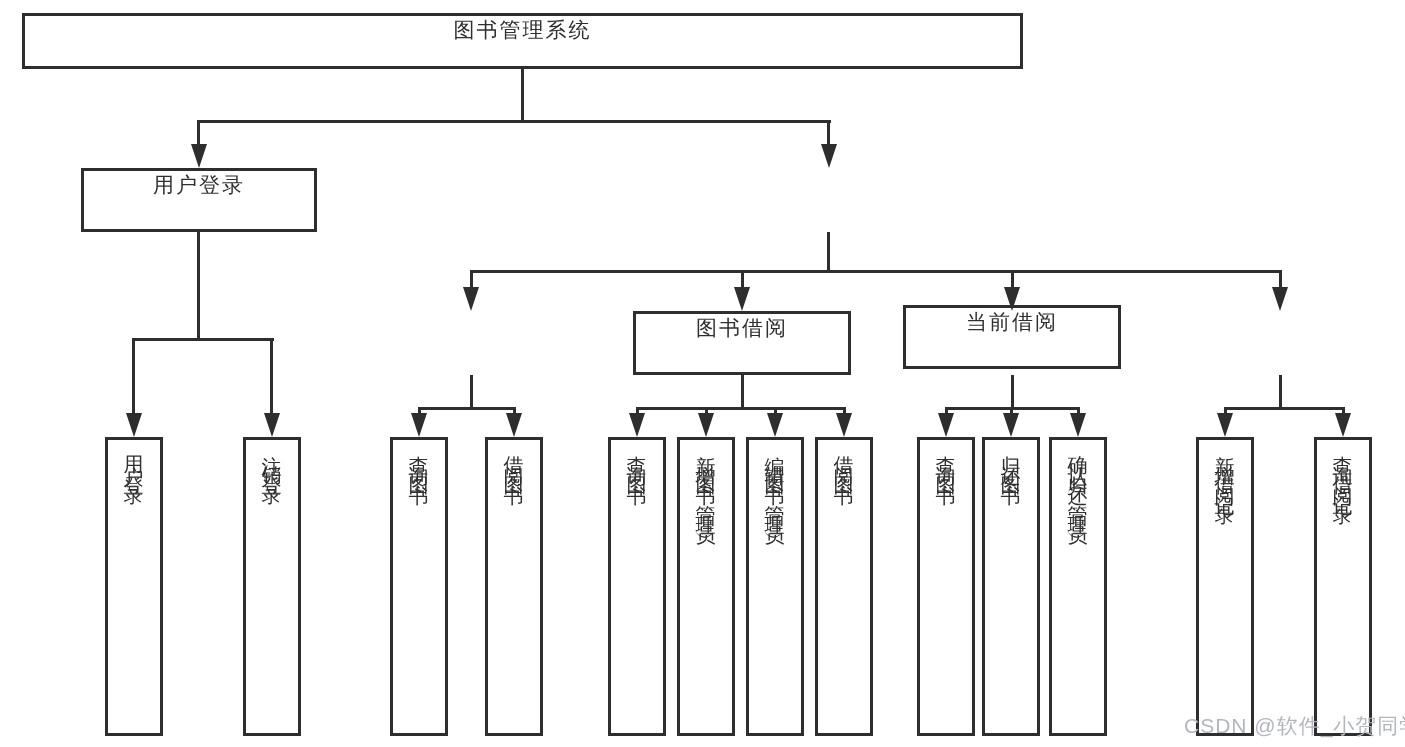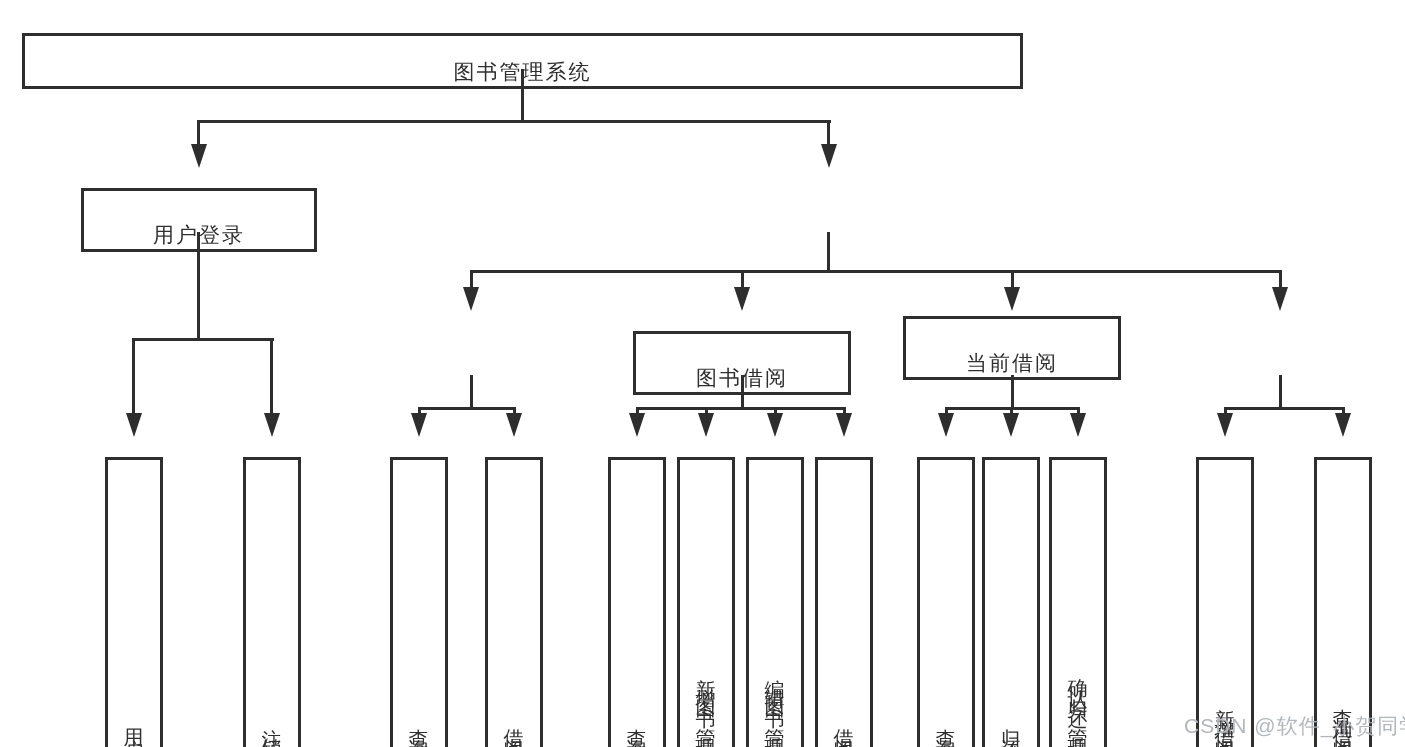--- a/index.html
+++ b/index.html
@@ -3,23 +3,22 @@
 <meta charset="utf-8">
 <style>
   html,body { margin:0; padding:0; background:#ffffff; }
   #canvas {
     position:relative; width:1405px; height:747px; background:#ffffff;
     font-family:"Liberation Sans", sans-serif; overflow:hidden;
   }
   .box {
     position:absolute; box-sizing:border-box;
     border:3px solid #2e2e2e; background:#ffffff;
-    display:flex; align-items:flex-end; justify-content:center;
+    display:flex; align-items:flex-start; justify-content:center;
     color:#2f2f2f;
-    margin-top:20px;
   }
   .hbox { font-size:21px; letter-spacing:2px; }
   .vbox-label {
     writing-mode:vertical-rl; text-orientation:mixed;
     font-size:20px; letter-spacing:10px; color:#2f2f2f; line-height:1;
   }
   .hline { position:absolute; height:3px; background:#2e2e2e; }
   .vline { position:absolute; width:3px; background:#2e2e2e; }
   .arrow-down {
     position:absolute; width:0; height:0;
@@ -40,21 +39,21 @@
     <span>图书管理系统</span>
   </div>
 
   <div class="box hbox" style="left:81px; top:168px; width:236px; height:64px;">
     <span>用户登录</span>
   </div>
 
   <div class="box hbox" style="left:633px; top:311px; width:218px; height:64px;">
     <span>图书借阅</span>
   </div>
-  <div class="box hbox" style="left:903px; top:296px; width:218px; height:64px;">
+  <div class="box hbox" style="left:903px; top:305px; width:218px; height:64px;">
     <span>当前借阅</span>
   </div>
 
   <div class="box" style="left:105px; top:437px; width:58px; height:299px;">
     <span class="vbox-label">用户登录</span>
   </div>
   <div class="box" style="left:243px; top:437px; width:58px; height:299px;">
     <span class="vbox-label">注销登录</span>
   </div>
 

